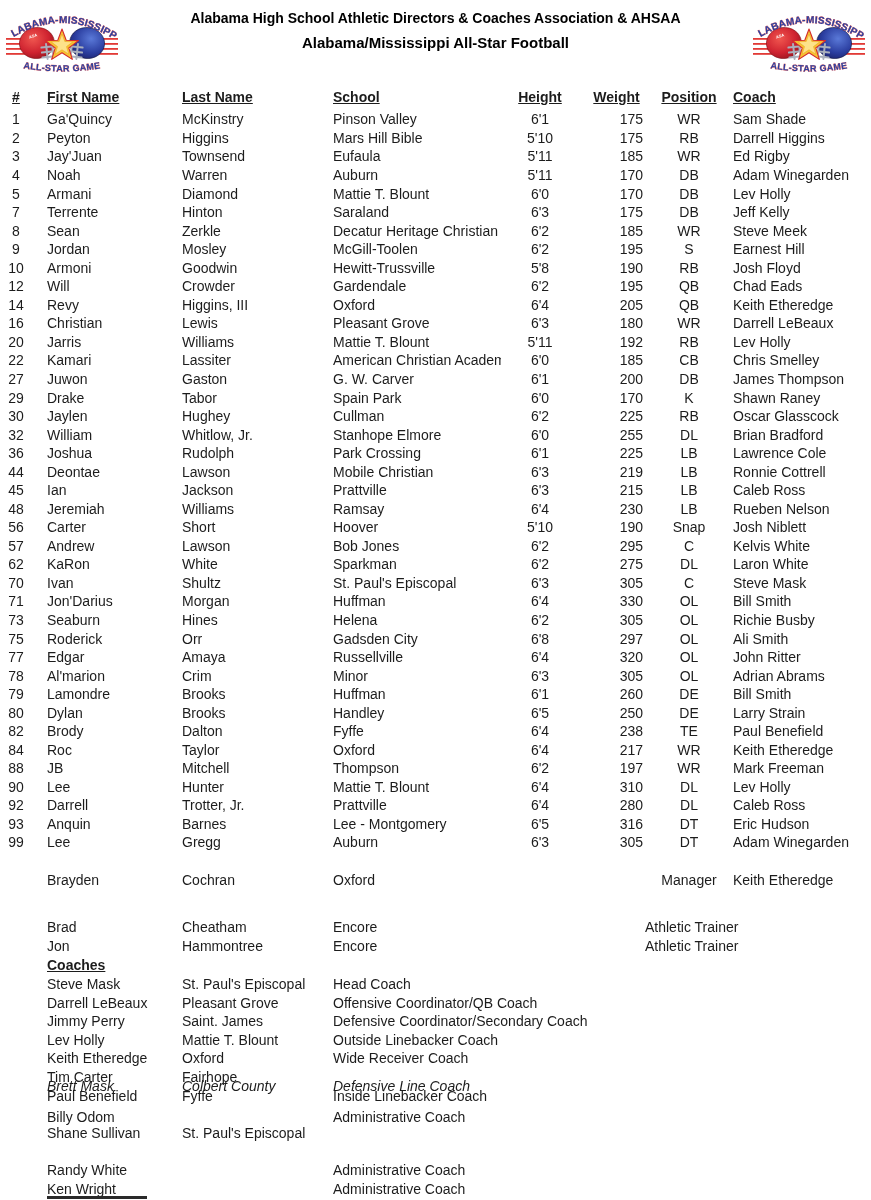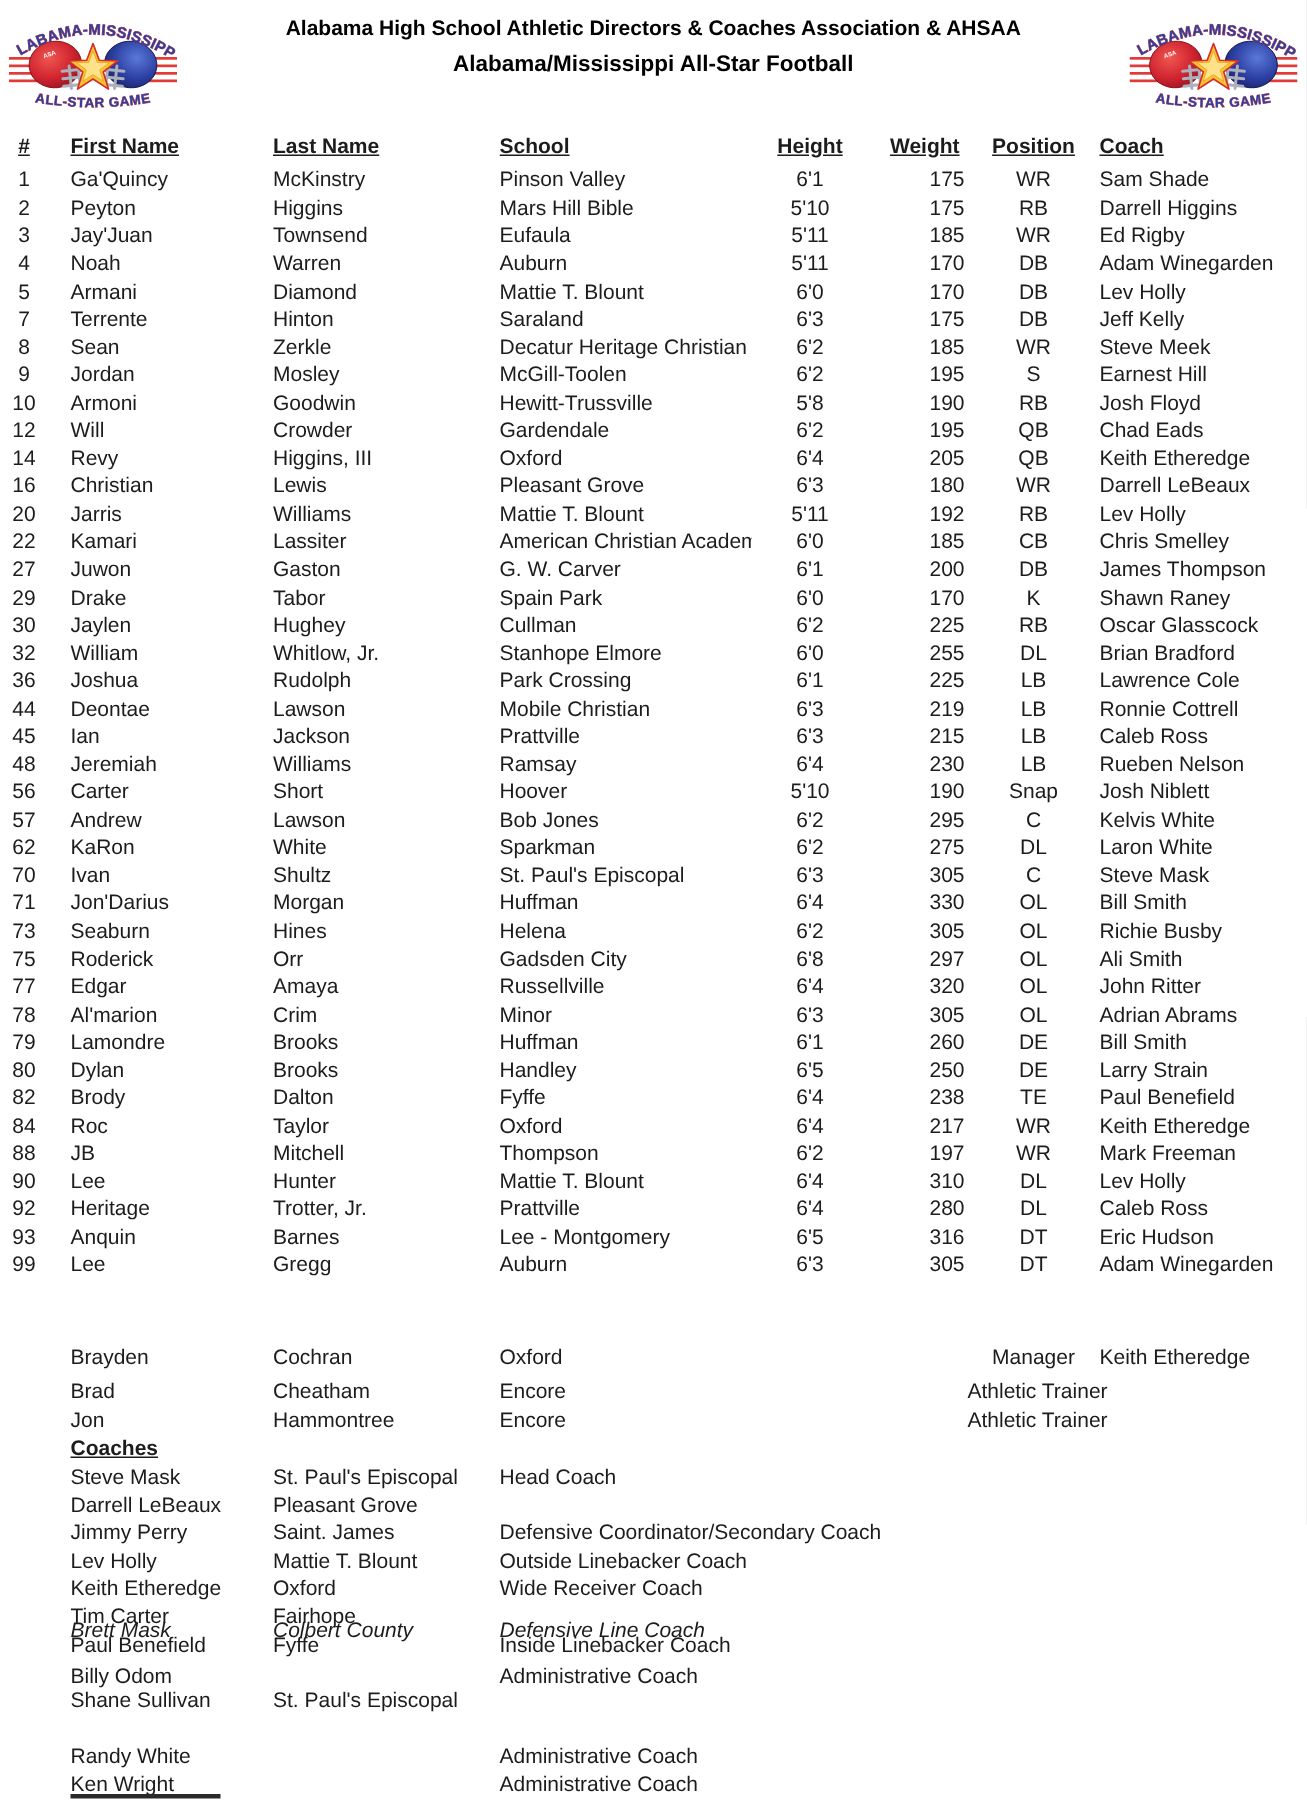--- a/index.html
+++ b/index.html
@@ -520,21 +520,21 @@
         <span class="cell c-first">Lee</span>
         <span class="cell c-last">Hunter</span>
         <span class="cell c-school">Mattie T. Blount</span>
         <span class="cell c-height">6'4</span>
         <span class="cell c-weight">310</span>
         <span class="cell c-pos">DL</span>
         <span class="cell c-coach">Lev Holly</span>
       </div>
       <div class="row" style="top: 796.38px;">
         <span class="cell c-num">92</span>
-        <span class="cell c-first">Heritage</span>
+        <span class="cell c-first">Darrell</span>
         <span class="cell c-last">Trotter, Jr.</span>
         <span class="cell c-school">Prattville</span>
         <span class="cell c-height">6'4</span>
         <span class="cell c-weight">280</span>
         <span class="cell c-pos">DL</span>
         <span class="cell c-coach">Caleb Ross</span>
       </div>
       <div class="row" style="top: 814.92px;">
         <span class="cell c-num">93</span>
         <span class="cell c-first">Anquin</span>
@@ -548,21 +548,21 @@
       <div class="row" style="top: 833.46px;">
         <span class="cell c-num">99</span>
         <span class="cell c-first">Lee</span>
         <span class="cell c-last">Gregg</span>
         <span class="cell c-school">Auburn</span>
         <span class="cell c-height">6'3</span>
         <span class="cell c-weight">305</span>
         <span class="cell c-pos">DT</span>
         <span class="cell c-coach">Adam Winegarden</span>
       </div>
-      <div class="row" style="top: 895px; text-decoration: underline;">
+      <div class="row" style="top: 871px; text-decoration: underline;">
         <span class="cell c-first">Brayden</span>
         <span class="cell c-last">Cochran</span>
         <span class="cell c-school">Oxford</span>
         <span class="cell c-pos">Manager</span>
         <span class="cell c-coach">Keith Etheredge</span>
       </div>
       <div class="row" style="top: 918px;">
         <span class="cell c-first">Brad</span>
         <span class="cell c-last">Cheatham</span>
         <span class="cell c-school">Encore</span>
@@ -578,20 +578,21 @@
         <span class="cell c-first section-head">Coaches</span>
       </div>
       <div class="row" style="top: 975px;">
         <span class="cell c-first">Steve Mask</span>
         <span class="cell c-last">St. Paul's Episcopal</span>
         <span class="cell c-role">Head Coach</span>
       </div>
       <div class="row" style="top: 993.6px;">
         <span class="cell c-first">Darrell LeBeaux</span>
         <span class="cell c-last">Pleasant Grove</span>
+        <span class="cell c-role">Offensive Coordinator/QB Coach</span>
       </div>
       <div class="row" style="top: 1012.2px;">
         <span class="cell c-first">Jimmy Perry</span>
         <span class="cell c-last">Saint. James</span>
         <span class="cell c-role">Defensive Coordinator/Secondary Coach</span>
       </div>
       <div class="row" style="top: 1030.8px;">
         <span class="cell c-first">Lev Holly</span>
         <span class="cell c-last">Mattie T. Blount</span>
         <span class="cell c-role">Outside Linebacker Coach</span>

